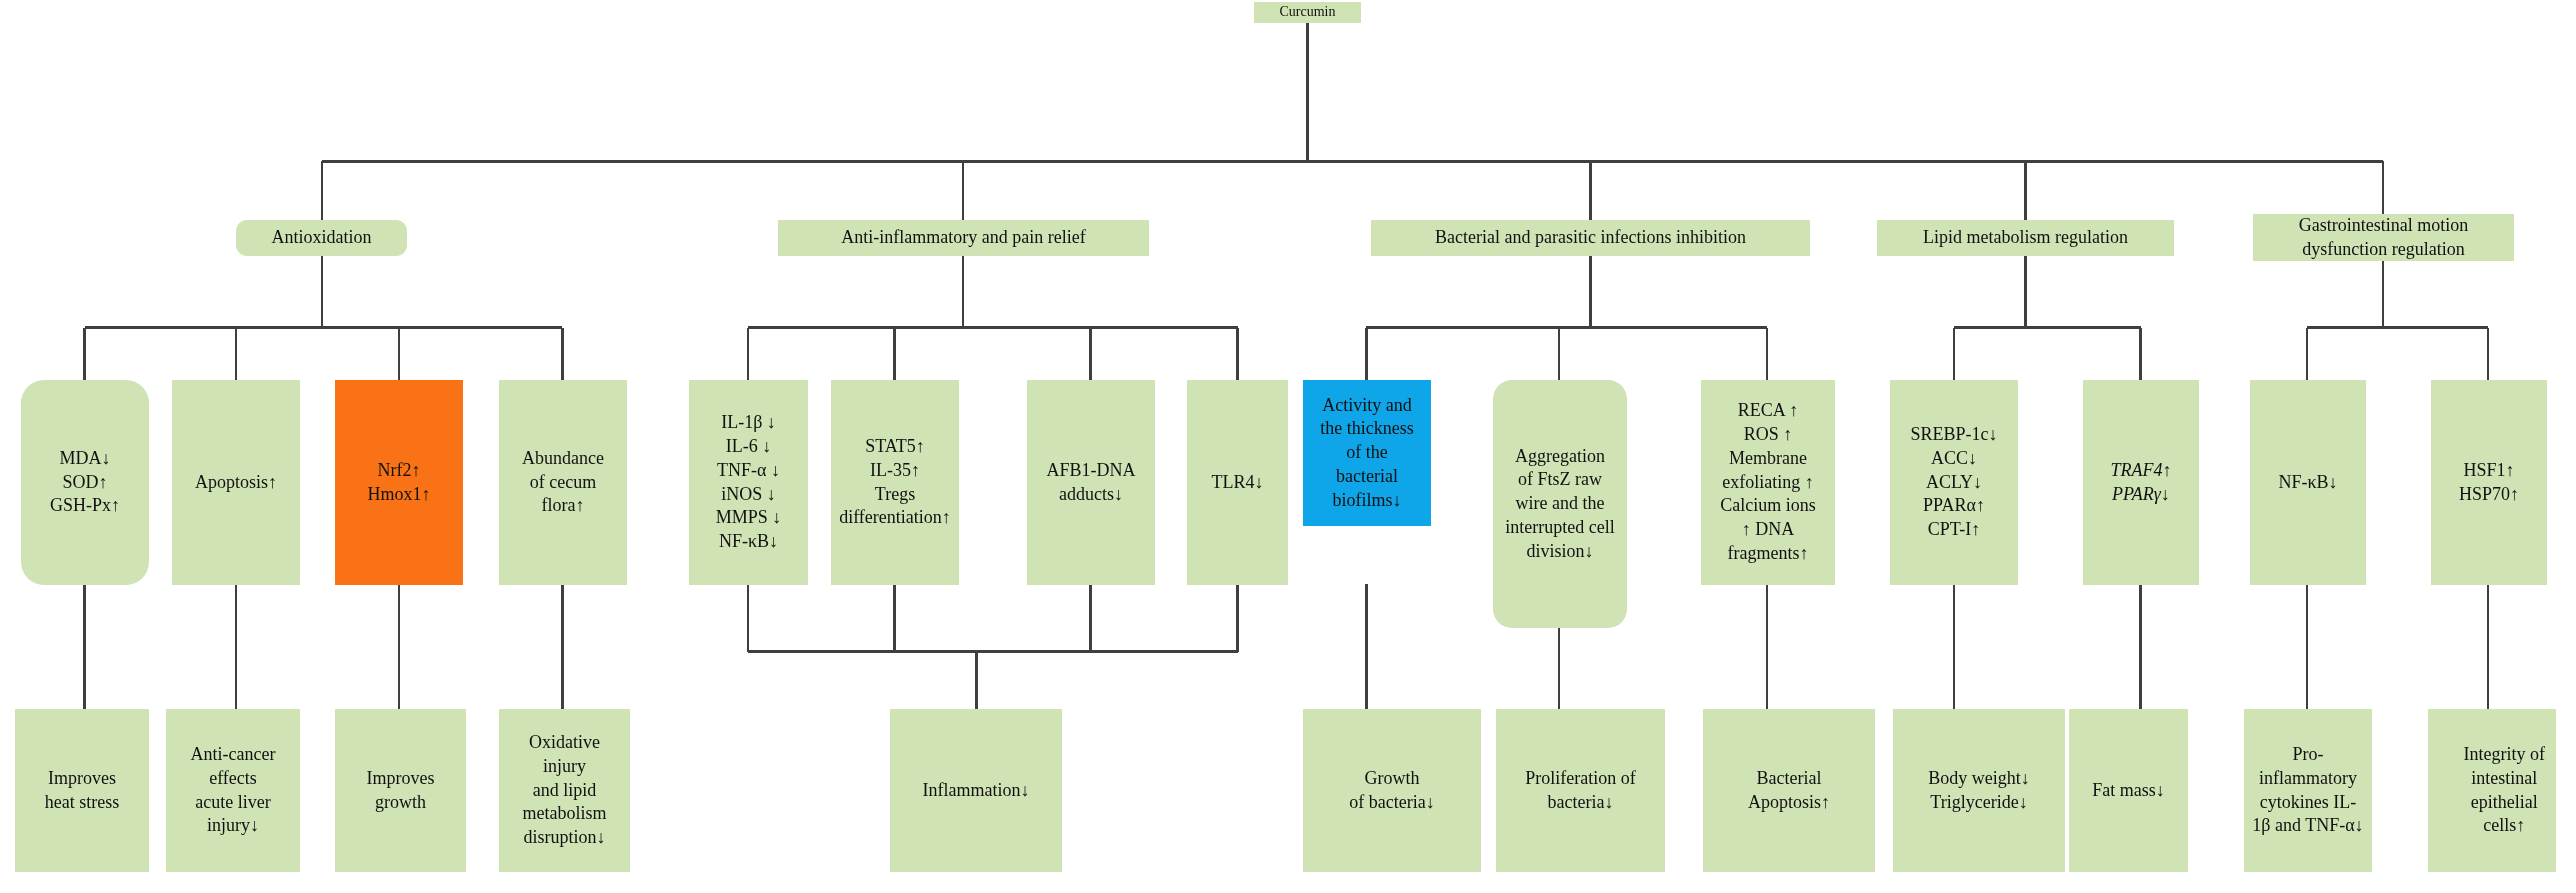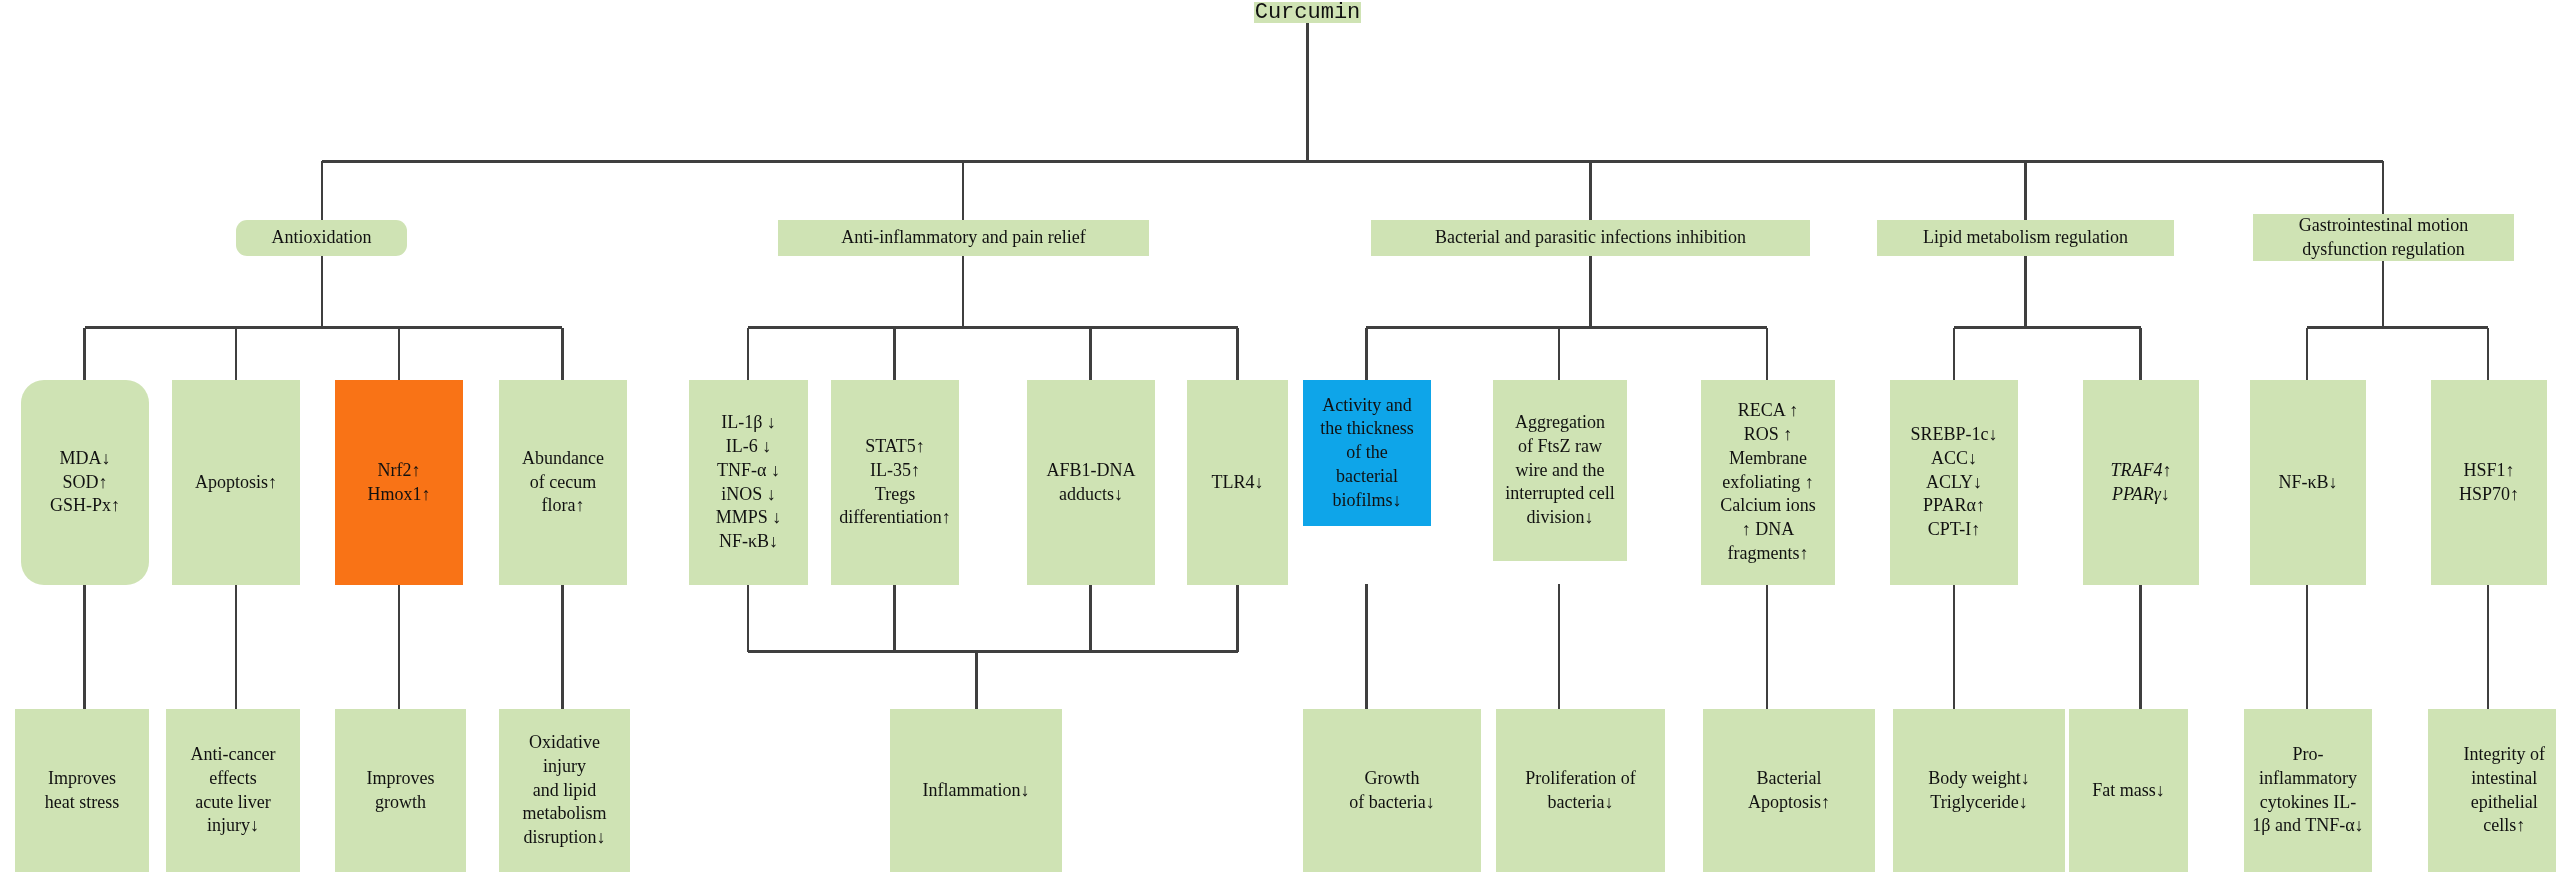--- a/index.html
+++ b/index.html
@@ -11,21 +11,21 @@
     background:#cfe3b4;
     display:flex;align-items:center;justify-content:center;
     text-align:center;
     color:#111;
     font-family:"Liberation Serif", serif;
     line-height:1.32;
     box-sizing:border-box;
     padding:2.4px 3.6px;
     white-space:pre-line;
   }
-  .node.t-root{font-size:22px;font-family:Liberation Mono, monospace;}
+  .node.t-root{font-size:14px;}
   .node.t-cat{font-size:18px;}
   .node.t-mech{font-size:18px;}
   .node.t-out{font-size:18px;}
 </style>
 </head>
 <body>
 
 <div id="stage" style="background: rgb(255, 255, 255);">
 
   <svg id="wires" viewBox="0 0 4340 1505" width="2576" height="893" xmlns="http://www.w3.org/2000/svg">
@@ -122,21 +122,21 @@
 Tregs
 differentiation↑</span></div>
   <div class="node t-mech" style="left: 1027px; top: 380px; width: 128px; height: 205px; background: rgb(207, 227, 180); color: rgb(17, 17, 17);"><span>AFB1-DNA
 adducts↓</span></div>
   <div class="node t-mech" style="left: 1187px; top: 380px; width: 101px; height: 205px; background: rgb(207, 227, 180); color: rgb(17, 17, 17);"><span>TLR4↓</span></div>
   <div class="node t-mech" style="left: 1303px; top: 380px; width: 128px; height: 146px; background: #0ea5e9; color: rgb(17, 17, 17);"><span>Activity and
 the thickness
 of the
 bacterial
 biofilms↓</span></div>
-  <div class="node t-mech" style="left: 1493px; top: 380px; width: 134px; height: 181px; background: rgb(207, 227, 180); color: rgb(17, 17, 17);"><span>Aggregation
+  <div class="node t-mech" style="left: 1493px; top: 380px; width: 134px; height: 248px; background: rgb(207, 227, 180); color: rgb(17, 17, 17); border-radius: 19px;"><span>Aggregation
 of FtsZ raw
 wire and the
 interrupted cell
 division↓</span></div>
   <div class="node t-mech" style="left: 1701px; top: 380px; width: 134px; height: 205px; background: rgb(207, 227, 180); color: rgb(17, 17, 17);"><span>RECA ↑
 ROS ↑
 Membrane
 exfoliating ↑
 Calcium ions
 ↑ DNA

